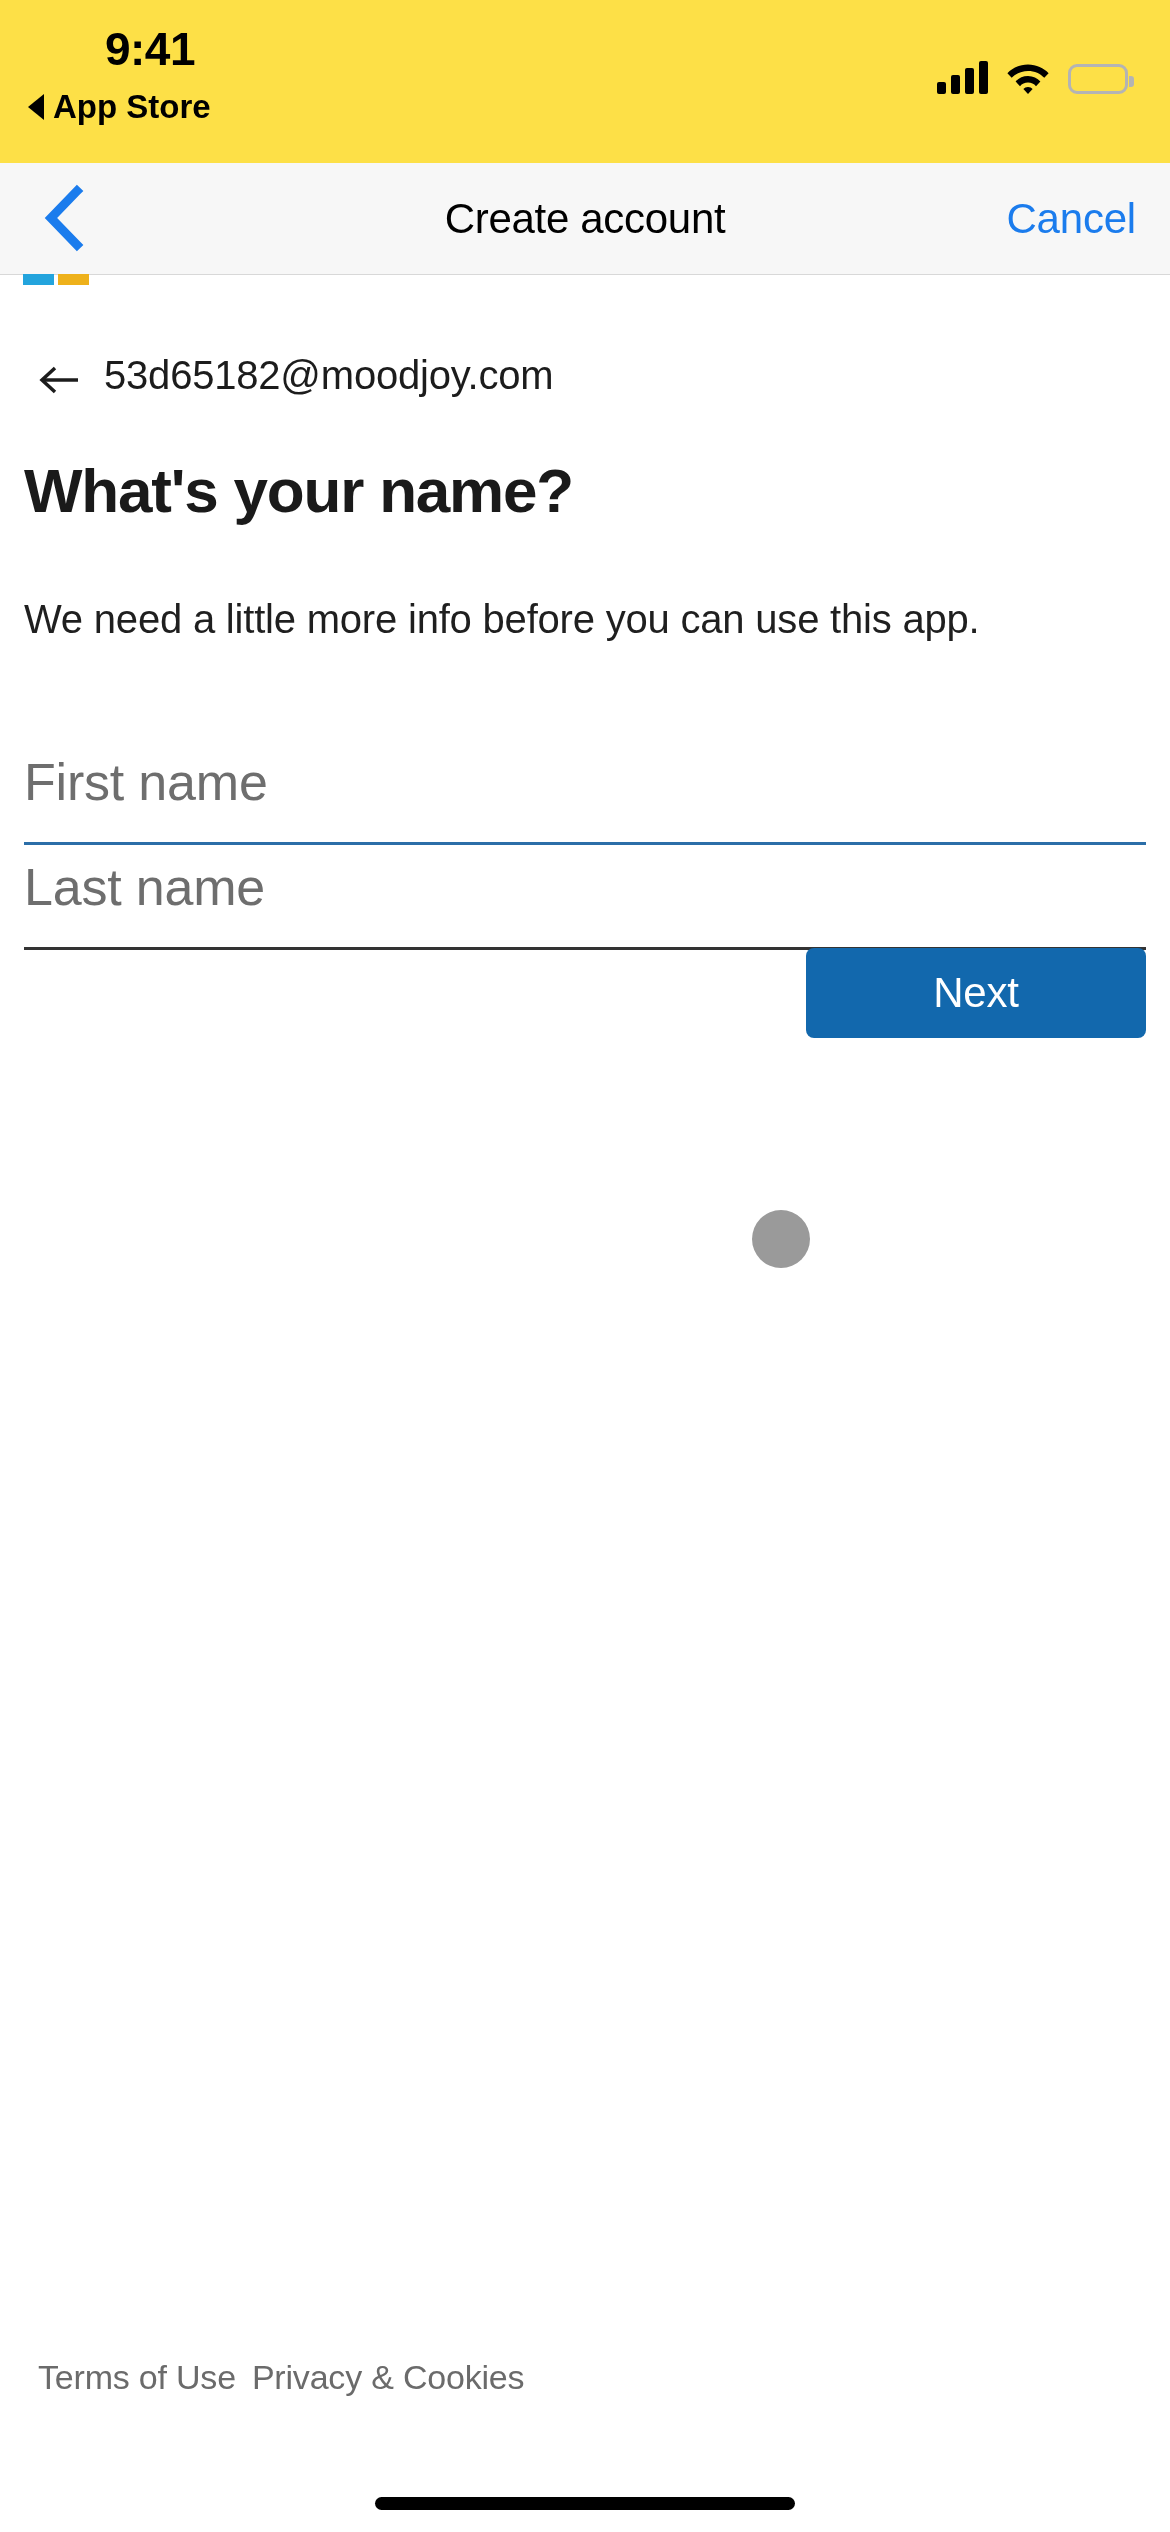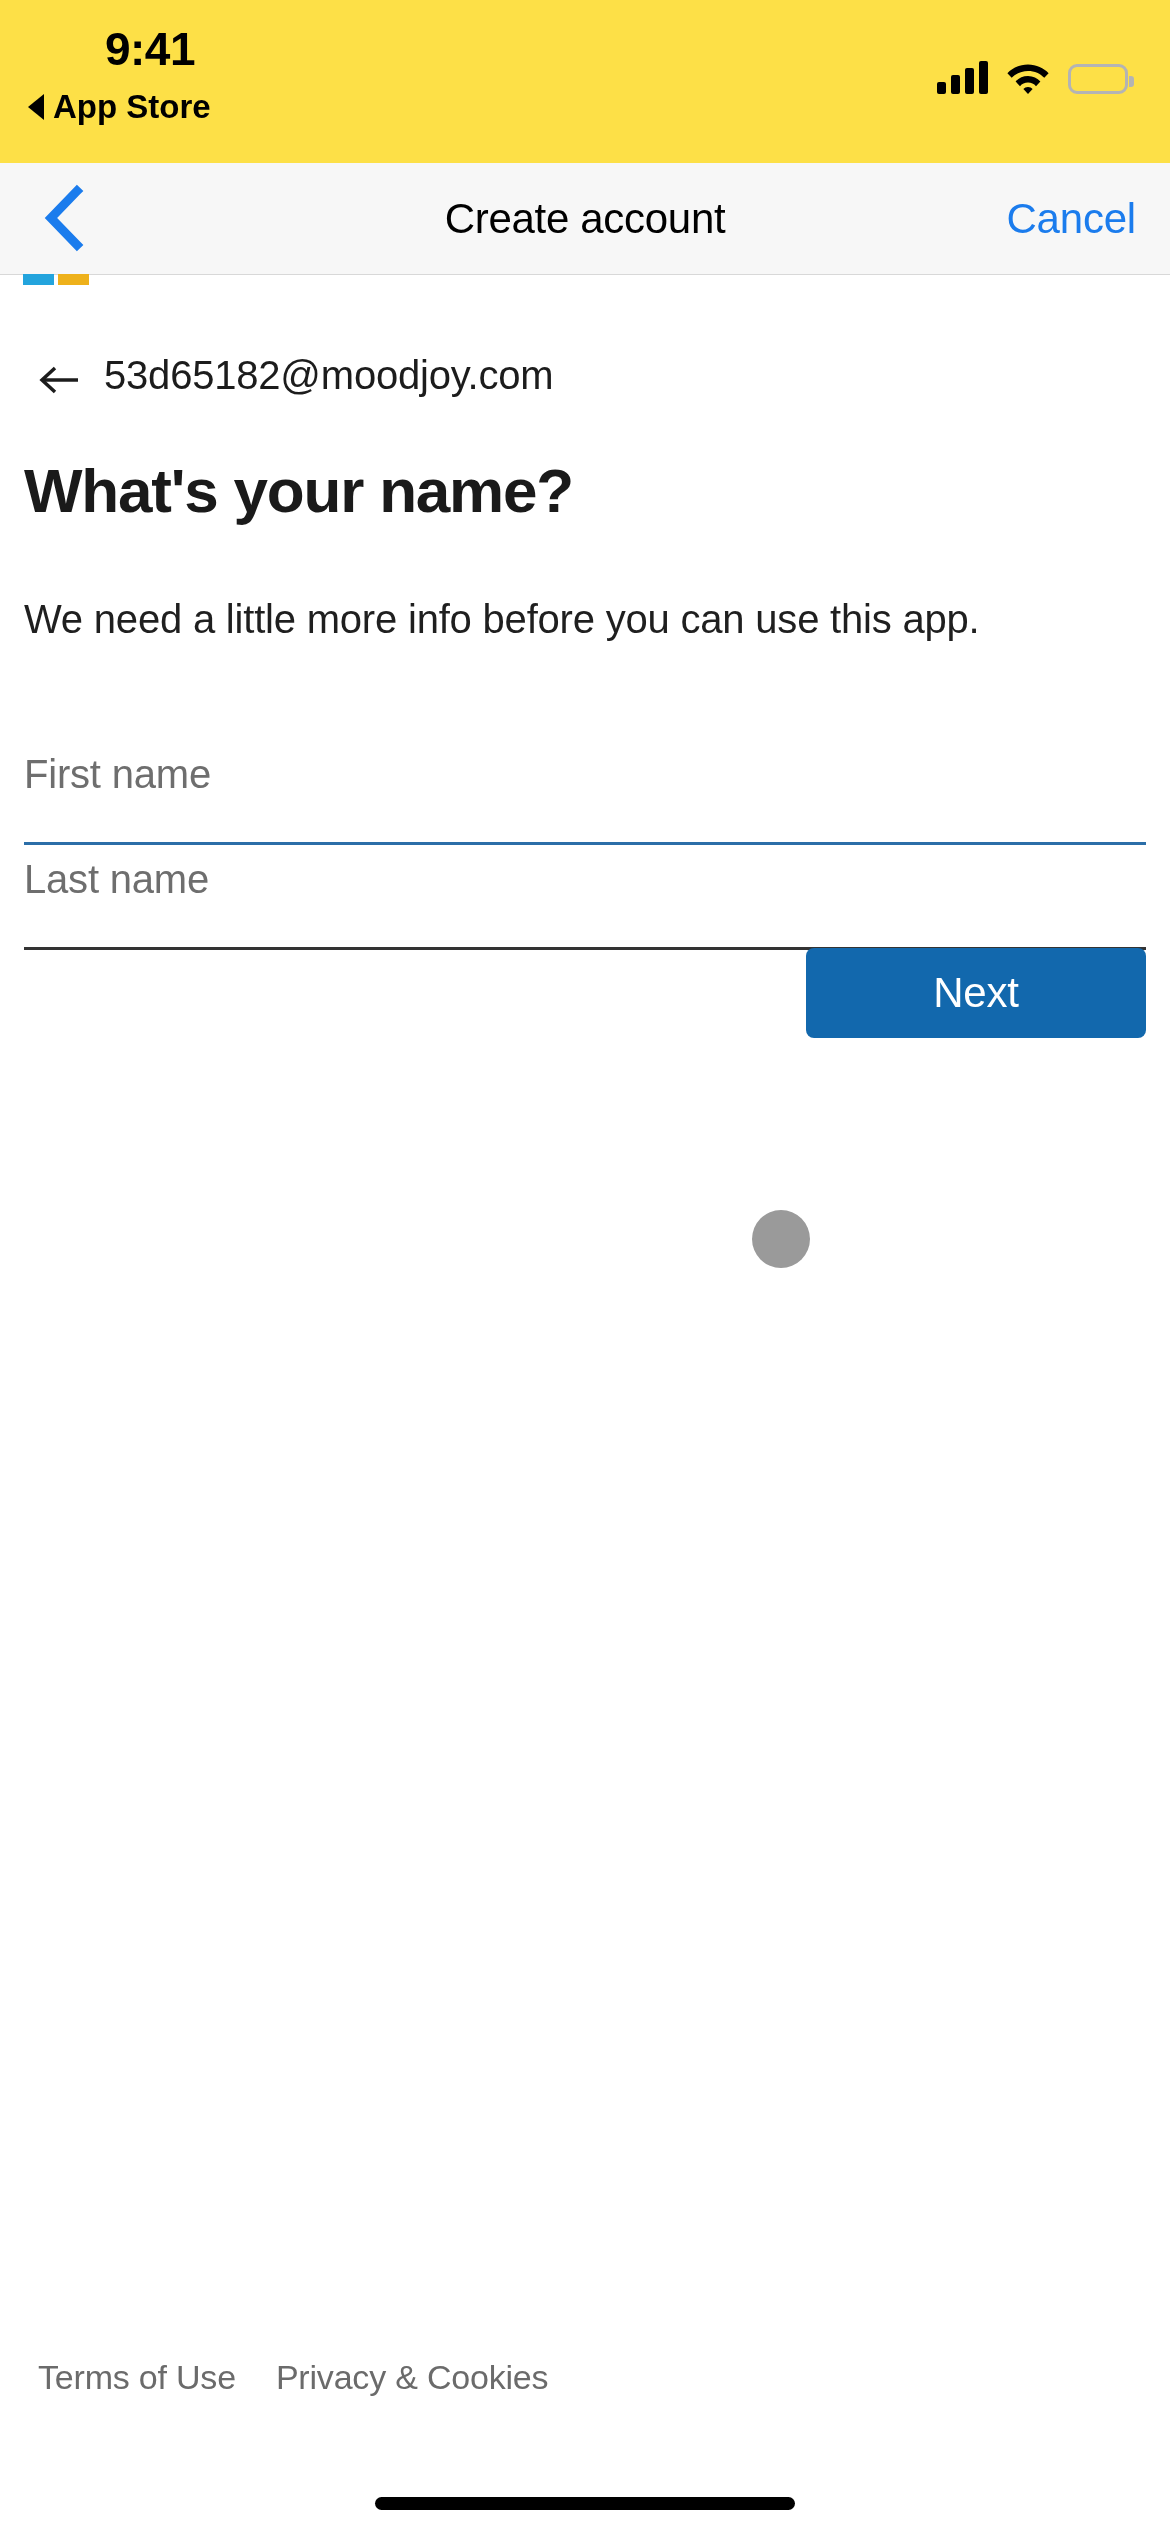--- a/index.html
+++ b/index.html
@@ -208,28 +208,28 @@
     position: absolute;
     left: 24px;
     width: 1122px;
     height: 105px;
   }
   .field-first { top: 465px; }
   .field-last  { top: 570px; }
 
   .field input {
     position: absolute;
-    left: 0; bottom: 8px;
+    left: 0; bottom: 0;
     width: 1122px;
     height: 104px;
     border: none;
     outline: none;
     background: transparent;
     font-family: "Liberation Sans", "DejaVu Sans", sans-serif;
-    font-size: 40px;
+    font-size: 52px;
     color: #1c1c1c;
     padding: 0 0 22px 0;
     letter-spacing: -0.2px;
   }
   .field input::placeholder {
     color: #6e6e6e;
     opacity: 1;
   }
   .underline {
     position: absolute;
@@ -266,21 +266,21 @@
     cursor: pointer;
   }
 
   
   .footer {
     position: absolute;
     left: 38px;
     top: 2358px;
     display: flex;
     align-items: center;
-    gap: 40px;
+    gap: 16px;
   }
   .footer a {
     font-size: 34px;
     color: #6b6b6b;
     text-decoration: none;
     letter-spacing: -0.2px;
   }
 
   .home-indicator {
     position: absolute;

